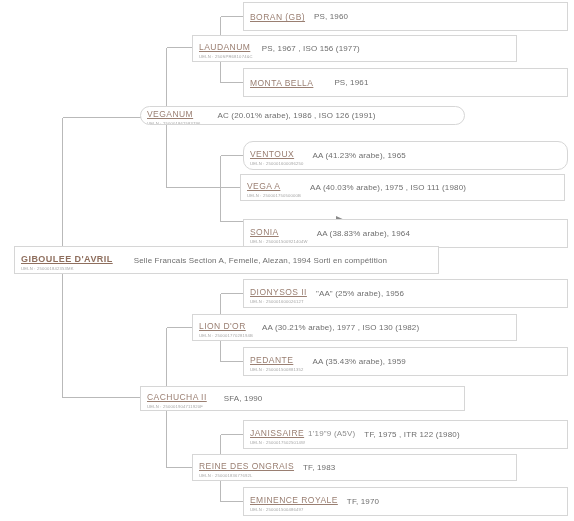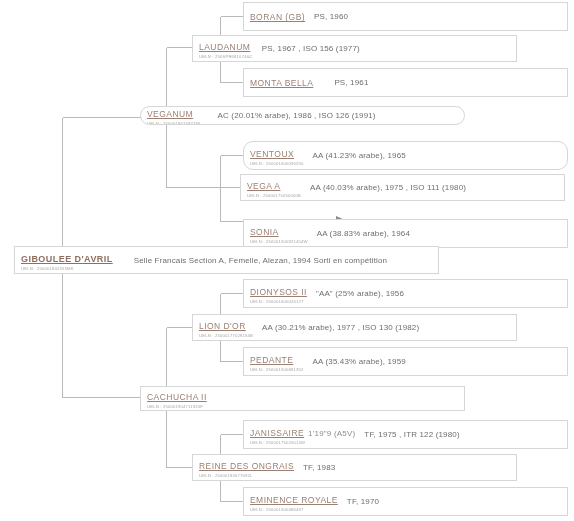--- a/index.html
+++ b/index.html
@@ -252,20 +252,21 @@
     <div class="desc">AC (20.01% arabe), 1986 , ISO 126 (1991)</div>
   </div>
 
   <div class="node gen1" style="left:140px;top:386px;width:325px;height:25px;">
     <div class="idblock">
       <span class="nameline">
         <span class="name">CACHUCHA II</span>
       </span>
       <span class="ueln">UELN : 250001904711920F</span>
     </div>
+    <div class="desc">SFA, 1990</div>
   </div>
 
   <div class="node root" style="left:14px;top:246px;width:425px;height:28px;">
     <div class="idblock">
       <span class="nameline">
         <span class="name" style="font-weight:700;font-size:9px;color:#8f6f5e;margin-top:8px;">GIBOULEE D'AVRIL</span>
       </span>
       <span class="ueln">UELN : 250001842353MK</span>
     </div>
     <div class="desc">Selle Francais Section A, Femelle, Alezan, 1994 Sorti en compétition</div>

